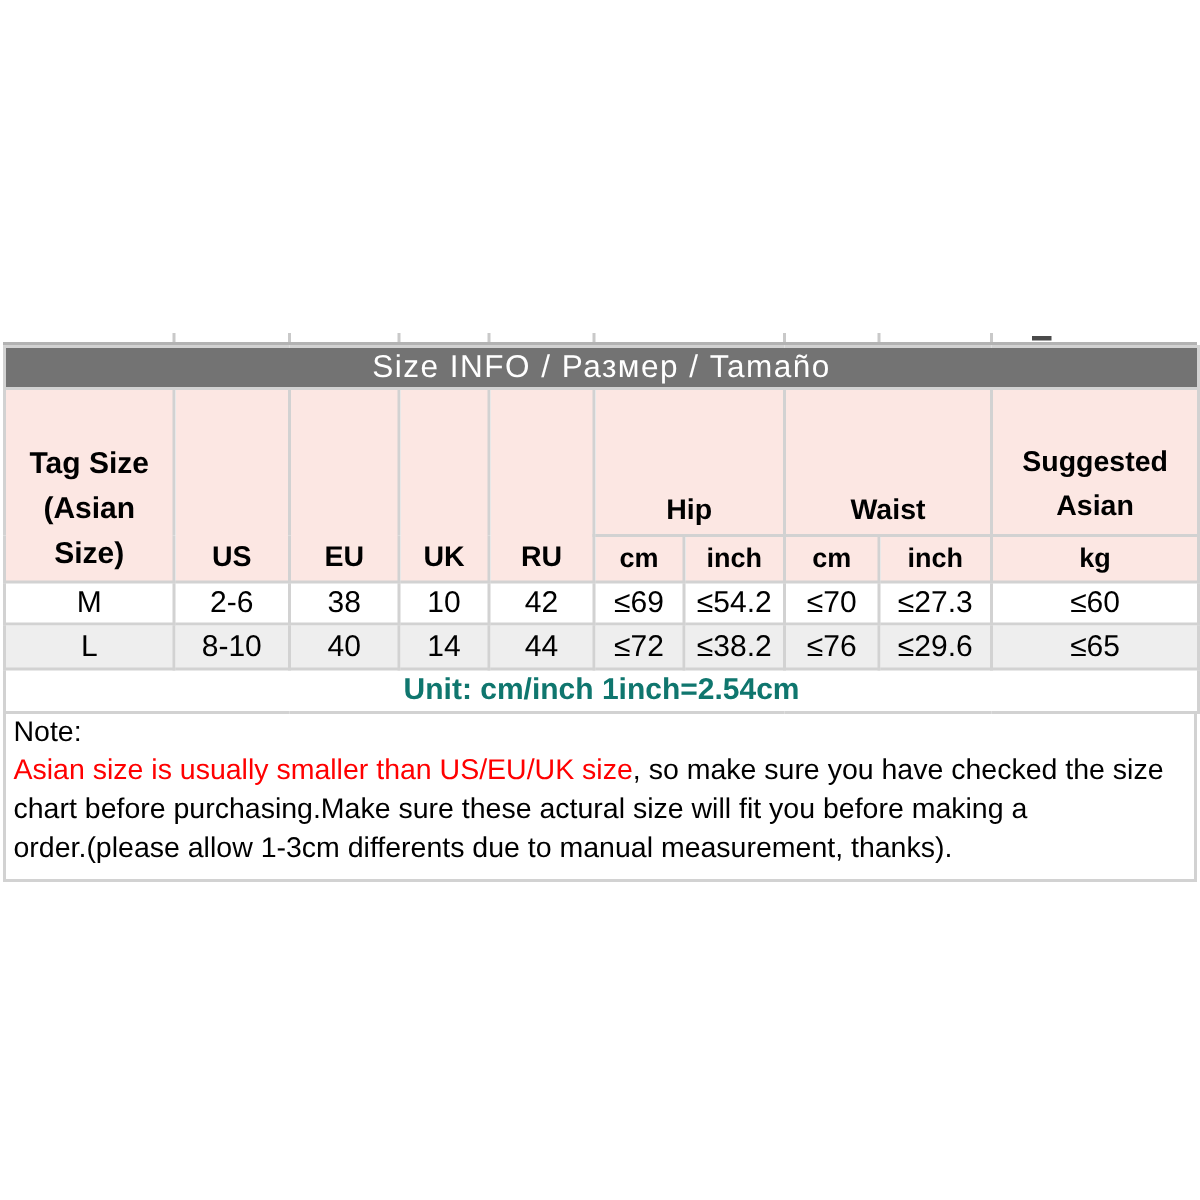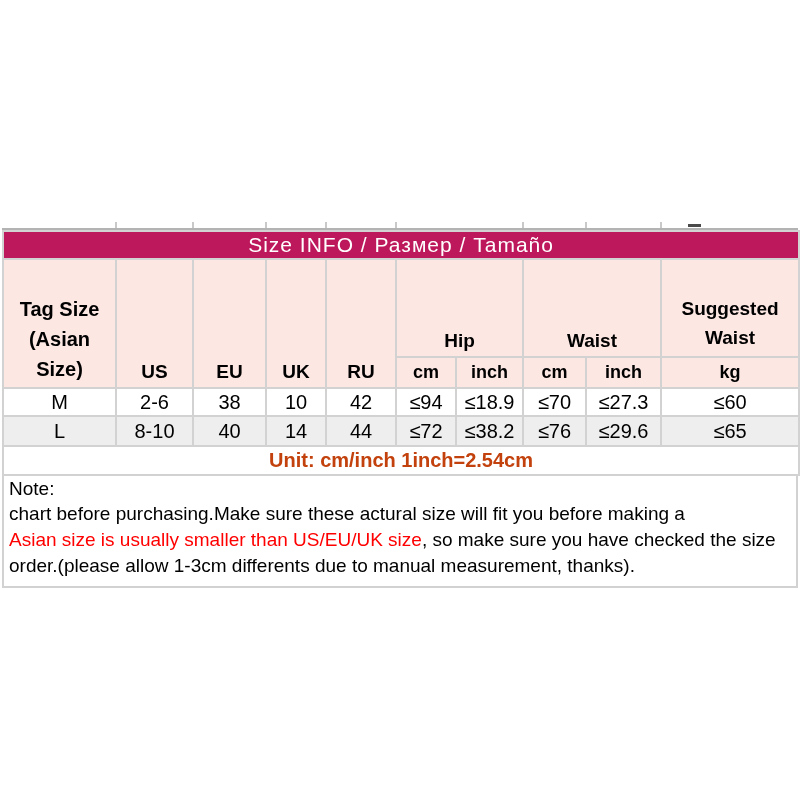--- a/index.html
+++ b/index.html
@@ -37,21 +37,21 @@
     table-layout:fixed;
     width:796px;
   }
   table.size-table td {
     border:2px solid #d2d2d2;
     text-align:center;
     overflow:hidden;
     padding:0;
   }
   .title-cell {
-    background:#be185d;
+    background:#737373;
     color:#ffffff;
     font-size:21px;
     letter-spacing:1px;
     height:26px;
     vertical-align:middle;
     border-bottom-color:#c9c9c9;
   }
   .hdr {
     background:#fce7e3;
     font-weight:bold;
@@ -67,21 +67,21 @@
   }
   .tag-cell span { display:block; }
   .vbottom { vertical-align:bottom; padding-bottom:4px !important; }
   .weight-cell { line-height:29px; }
   .data-row td { font-size:20px; }
   .row-m td { height:26px; background:#ffffff; }
   .row-l td { height:28px; background:#eeeeee; }
   .unit-cell {
     height:27px;
     background:#ffffff;
-    color:#c2410c;
+    color:#0f766e;
     font-weight:bold;
     font-size:20px;
     vertical-align:middle;
   }
   .note-box {
     border:2px solid #d2d2d2;
     border-top:none;
     background:#ffffff;
     padding:1px 5px 7px 5px;
   }
@@ -139,39 +139,39 @@
         <span>Tag Size</span>
         <span>(Asian</span>
         <span>Size)</span>
       </td>
       <td rowspan="2" class="hdr vbottom">US</td>
       <td rowspan="2" class="hdr vbottom">EU</td>
       <td rowspan="2" class="hdr vbottom">UK</td>
       <td rowspan="2" class="hdr vbottom">RU</td>
       <td colspan="2" class="hdr vbottom">Hip</td>
       <td colspan="2" class="hdr vbottom">Waist</td>
-      <td class="hdr vbottom weight-cell">Suggested Waist</td>
+      <td class="hdr vbottom weight-cell">Suggested Asian</td>
     </tr>
 
     <tr class="row-head2">
       <td class="hdr">cm</td>
       <td class="hdr">inch</td>
       <td class="hdr">cm</td>
       <td class="hdr">inch</td>
       <td class="hdr">kg</td>
     </tr>
 
     <tr class="data-row row-m">
       <td>M</td>
       <td>2-6</td>
       <td>38</td>
       <td>10</td>
       <td>42</td>
-      <td>≤94</td>
-      <td>≤18.9</td>
+      <td>≤69</td>
+      <td>≤54.2</td>
       <td>≤70</td>
       <td>≤27.3</td>
       <td>≤60</td>
     </tr>
 
     <tr class="data-row row-l">
       <td>L</td>
       <td>8-10</td>
       <td>40</td>
       <td>14</td>
@@ -184,20 +184,20 @@
     </tr>
 
     <tr>
       <td colspan="10" class="unit-cell">Unit: cm/inch 1inch=2.54cm</td>
     </tr>
   </tbody>
     </table>
 
   <div class="note-box">
     <div class="note-label">Note:</div>
-    <div class="note-par">chart before purchasing.Make sure these actural size will fit you before making a</div>
     <div class="note-par">
       <span class="red">Asian size is usually smaller than US/EU/UK size</span><span>, so make sure you have checked the size</span>
     </div>
+    <div class="note-par">chart before purchasing.Make sure these actural size will fit you before making a</div>
     <div class="note-par">order.(please allow 1-3cm differents due to manual measurement, thanks).</div>
   </div>
 
 </div>
 
 </body></html>

